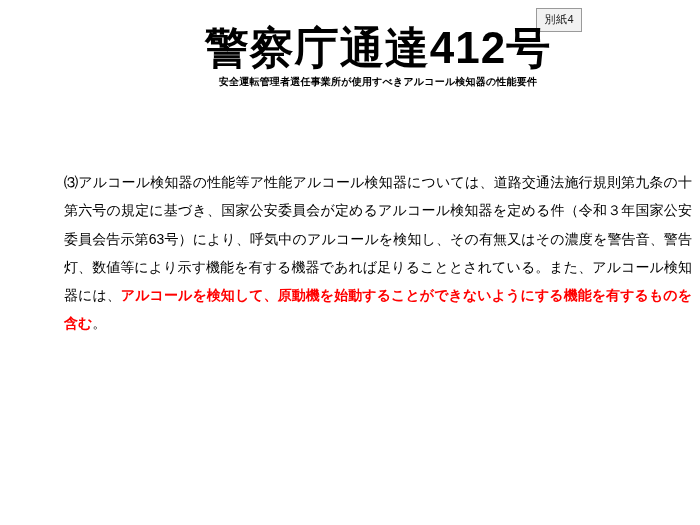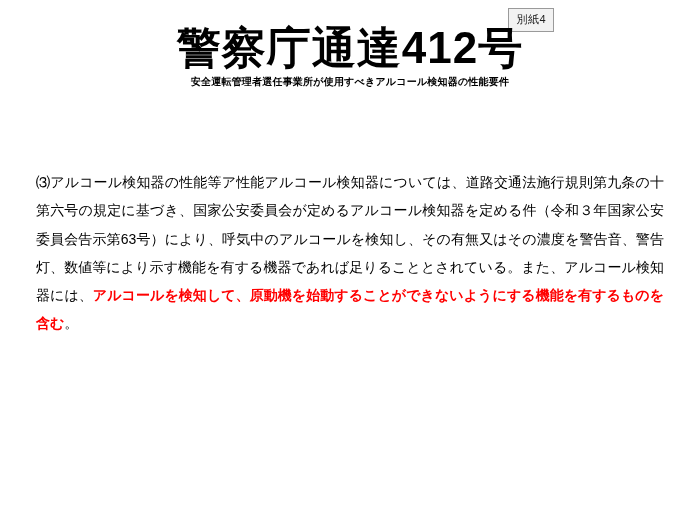--- a/index.html
+++ b/index.html
@@ -12,20 +12,21 @@
     background: #ffffff;
     font-family: "Liberation Sans", sans-serif;
     color: #000000;
     position: relative;
     overflow: hidden;
   }
   .slide {
     position: relative;
     width: 568px;
     height: 525px;
+    margin-left: 28px;
   }
   .corner-tag {
     position: absolute;
     top: 8px;
     right: 14px;
     border: 1px solid #9a9a9a;
     background: #f2f2f2;
     font-size: 11px;
     line-height: 1;
     padding: 5px 7px 6px 7px;

